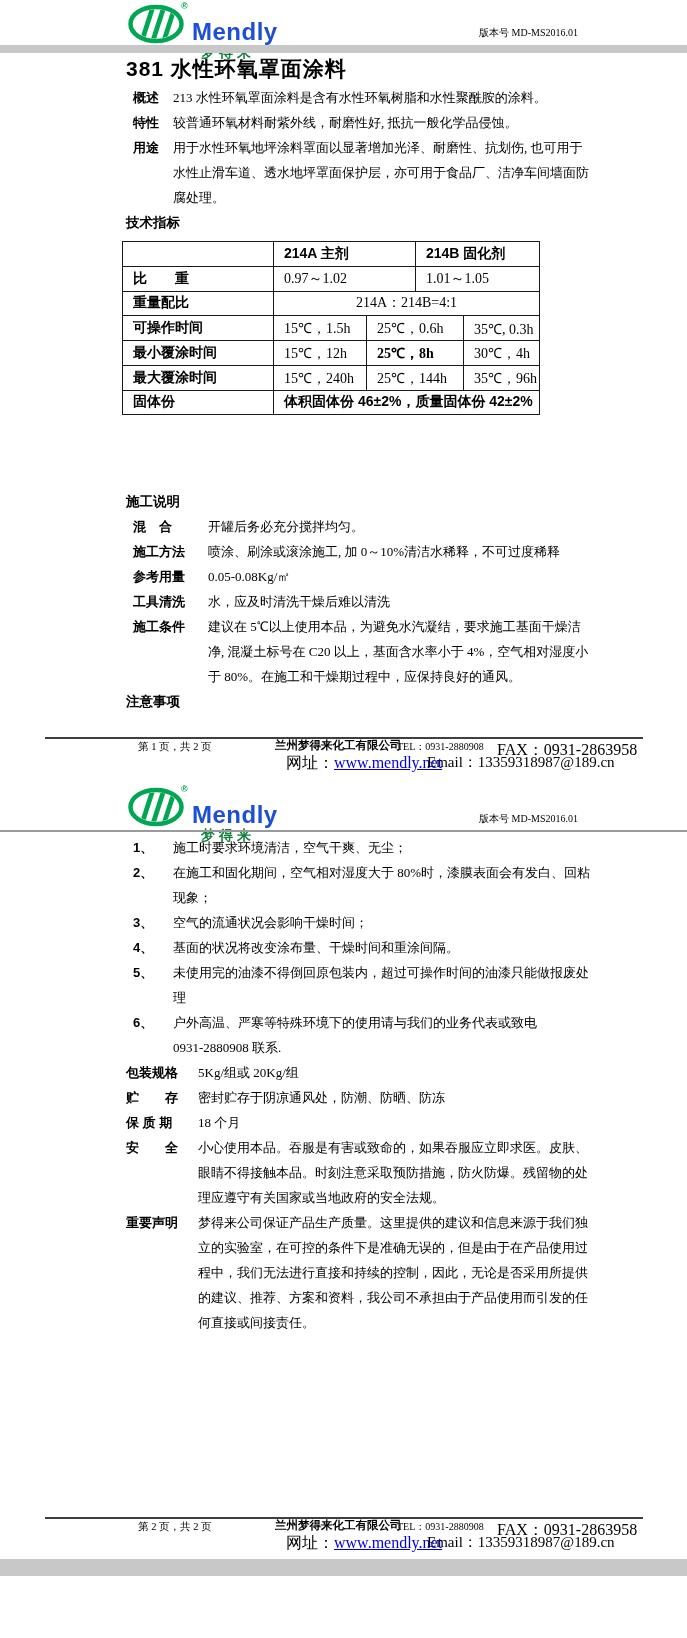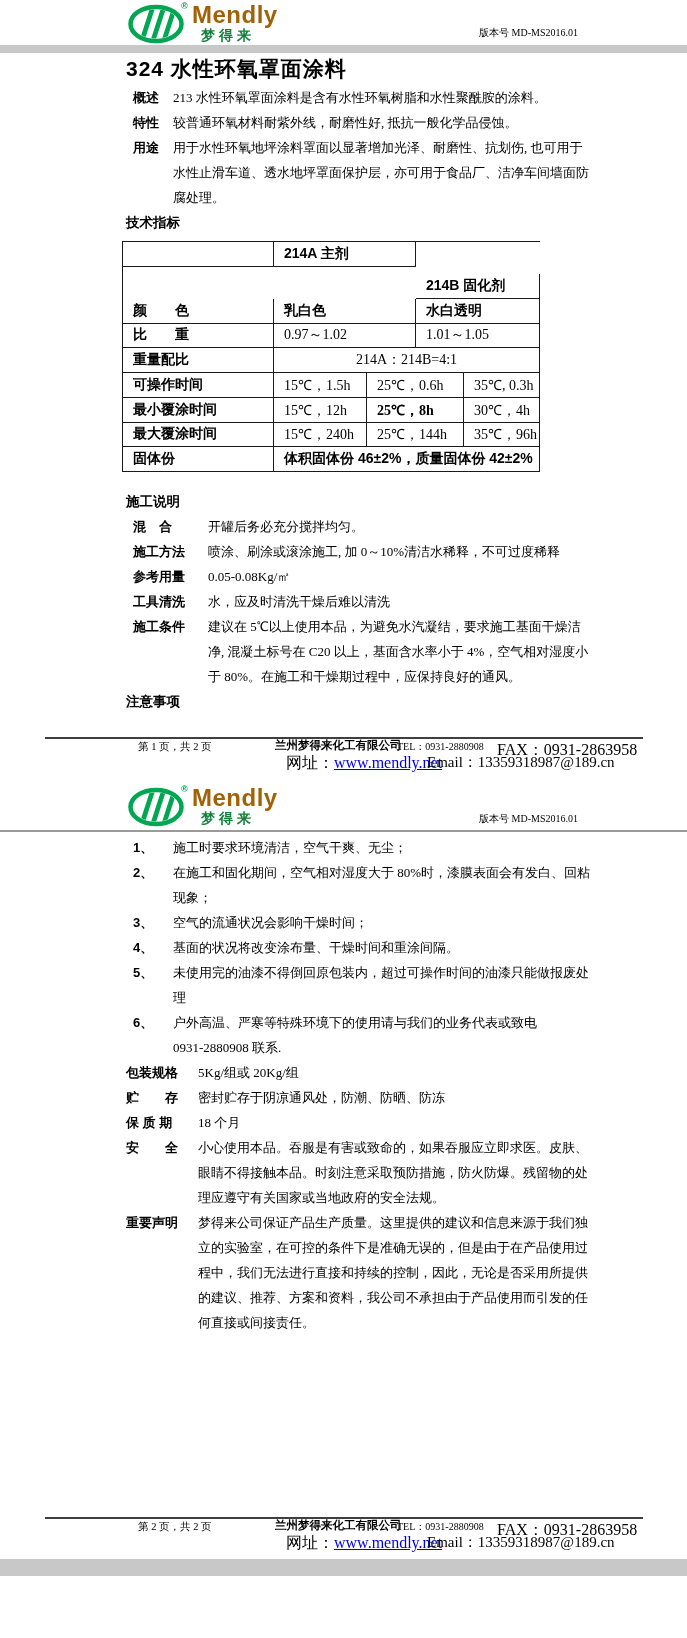--- a/index.html
+++ b/index.html
@@ -6,21 +6,21 @@
   .canvas{position:relative;width:687px;height:1638px;background:#ffffff;overflow:hidden;
           font-family:"Liberation Serif",serif;color:#000;}
   
   .band{position:absolute;left:0;width:687px;background:#c8c8c8;}
   .hline{position:absolute;left:0;width:687px;height:2px;background:#9a9a9a;}
   .rule{position:absolute;left:45px;width:598px;height:2px;background:#3f3f3f;}
   
   .logo{position:absolute;left:128px;width:180px;height:44px;}
   .logo-reg{position:absolute;left:53px;top:-2px;font:bold 9px "Liberation Sans",sans-serif;color:#00A651;}
   .logo-text{position:absolute;left:64px;top:0;}
-  .logo-brand{font:bold 24px "Liberation Sans",sans-serif;color:#a16207;letter-spacing:0.5px;line-height:24px;}
+  .logo-brand{font:bold 24px "Liberation Sans",sans-serif;color:#1d4ed8;letter-spacing:0.5px;line-height:24px;margin-top:17px;}
   .logo-cn{font:bold 14px "Liberation Sans",sans-serif;color:#15803d;letter-spacing:4px;margin-left:9px;line-height:16px;}
   .version{position:absolute;left:400px;width:178px;text-align:right;font-size:10px;}
   
   .title{position:absolute;left:126px;top:55px;font:bold 21px "Liberation Sans",sans-serif;letter-spacing:1px;}
   .flow{position:absolute;left:126px;width:514px;font-size:13px;line-height:25px;}
   .row{position:relative;white-space:pre-wrap;}
   .row .lbl{position:absolute;top:0;font-family:"Liberation Sans",sans-serif;font-weight:bold;white-space:pre;}
   .sec{padding-left:47px}.sec .lbl{left:7px}
   .cons{padding-left:82px}.cons .lbl{left:7px}
   .num-row{padding-left:47px}.num-row .lbl{left:7px}
@@ -63,44 +63,39 @@
     </svg>
     <span class="logo-reg">®</span>
     <div class="logo-text">
       <div class="logo-brand">Mendly</div>
       <div class="logo-cn">梦得来</div>
     </div>
   </div>
   <div class="version" style="top:26px">版本号 MD-MS2016.01</div>
   <div class="band" style="top:45px;height:8px"></div>
 
-  <div class="title">324 水性环氧罩面涂料</div>
+  <div class="title">381 水性环氧罩面涂料</div>
 
   <div class="flow" style="top:85px">
     <div>
 
     <div class="row sec"><span class="lbl">概述</span><span>213 水性环氧罩面涂料是含有水性环氧树脂和水性聚酰胺的涂料。</span></div>
         <div class="row sec"><span class="lbl">特性</span><span>较普通环氧材料耐紫外线，耐磨性好, 抵抗一般化学品侵蚀。</span></div>
         <div class="row sec"><span class="lbl">用途</span><span>用于水性环氧地坪涂料罩面以显著增加光泽、耐磨性、抗划伤, 也可用于
 水性止滑车道、透水地坪罩面保护层，亦可用于食品厂、洁净车间墙面防
 腐处理。</span></div>
       </div>
     <div class="heading">技术指标</div>
   </div>
 
   <div class="ttable" id="tech-table">
       <div class="trow">
         <div class="tcell" style="width: 151px;"></div>
         <div class="tcell b" style="width: 142px;">214A 主剂</div>
-        <div class="tcell b" style="width: 124px; margin-top: 32px;">214B 固化剂</div>
-      </div>
-      <div class="trow">
-        <div class="tcell b" style="width: 151px;">颜　　色</div>
-        <div class="tcell b" style="width: 142px;">乳白色</div>
-        <div class="tcell b" style="width: 124px;">水白透明</div>
+        <div class="tcell b" style="width: 124px;">214B 固化剂</div>
       </div>
       <div class="trow">
         <div class="tcell b" style="width: 151px;">比　　重</div>
         <div class="tcell" style="width: 142px;">0.97～1.02</div>
         <div class="tcell" style="width: 124px;">1.01～1.05</div>
       </div>
       <div class="trow">
         <div class="tcell b" style="width: 151px;">重量配比</div>
         <div class="tcell center" style="width: 266px;">214A：214B=4:1</div>
       </div>

